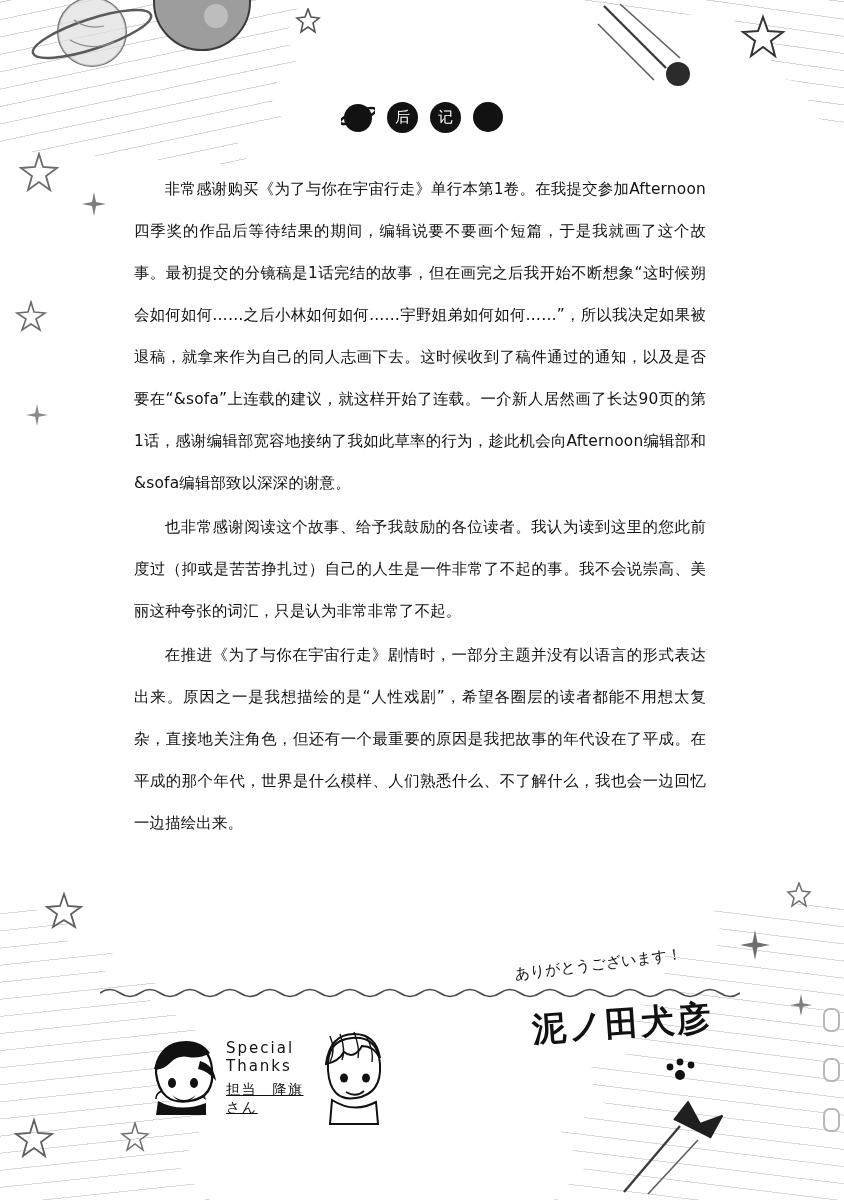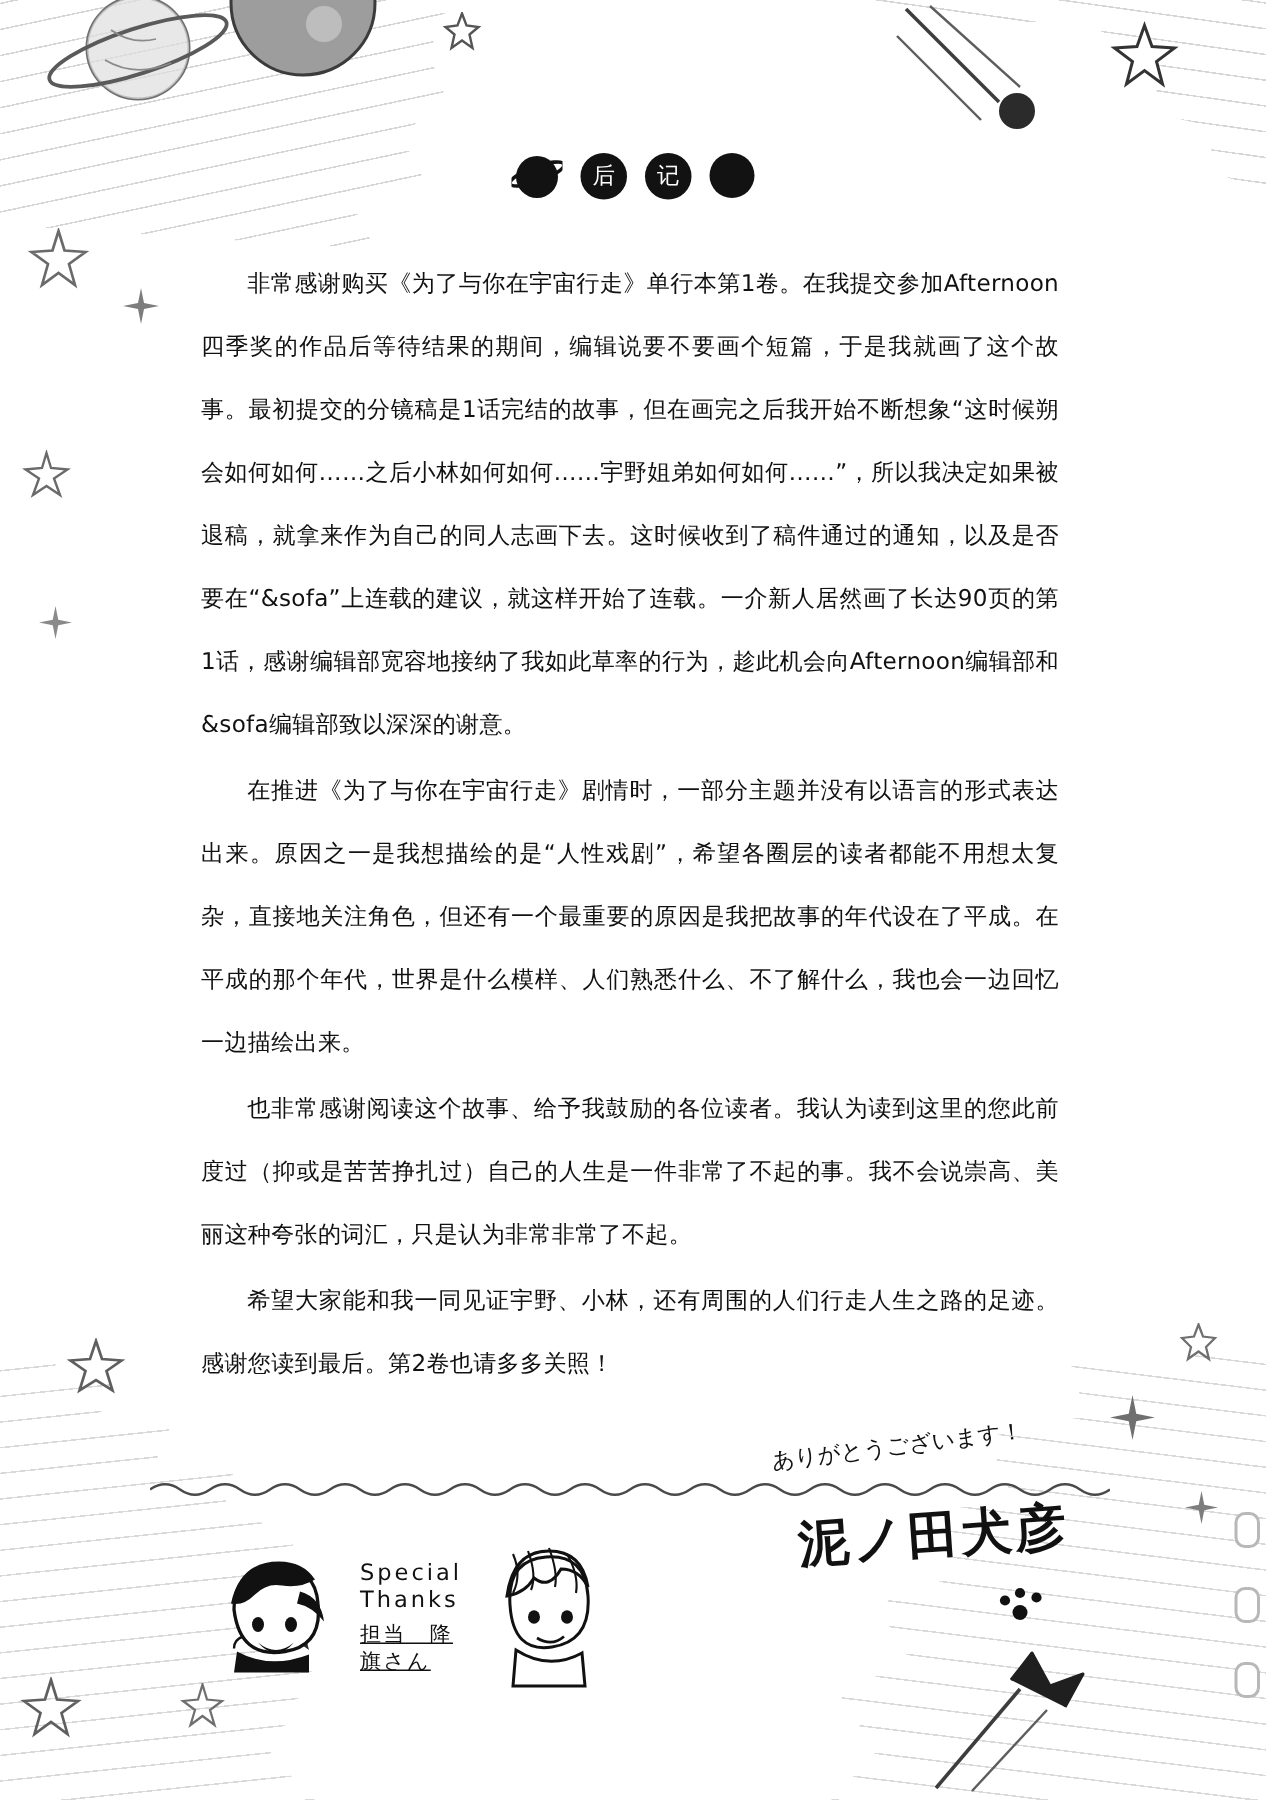--- a/index.html
+++ b/index.html
@@ -162,21 +162,20 @@
   }
 
   
   .credits {
     position: absolute;
     left: 140px;
     top: 1030px;
     width: 250px;
     display: flex;
     align-items: center;
-    gap: 14px;
   }
   .credit-text {
     font-family: "DejaVu Sans", "Liberation Sans", sans-serif;
     color: #111;
   }
   .credit-title {
     font-size: 15px;
     letter-spacing: 2px;
     margin-bottom: 6px;
   }
@@ -302,23 +301,22 @@
       <circle cx="17" cy="18" r="14" fill="#121212"></circle>
       <ellipse cx="17" cy="16" rx="19" ry="5" fill="none" stroke="#121212" stroke-width="2.4" transform="rotate(-20 17 16)"></ellipse>
     </svg>
     <div class="header-char">后</div>
     <div class="header-char">记</div>
     <div class="header-dot"></div>
   </div>
 
   <div class="body-text">
     <p>非常感谢购买《为了与你在宇宙行走》单行本第1卷。在我提交参加Afternoon四季奖的作品后等待结果的期间，编辑说要不要画个短篇，于是我就画了这个故事。最初提交的分镜稿是1话完结的故事，但在画完之后我开始不断想象“这时候朔会如何如何……之后小林如何如何……宇野姐弟如何如何……”，所以我决定如果被退稿，就拿来作为自己的同人志画下去。这时候收到了稿件通过的通知，以及是否要在“&amp;sofa”上连载的建议，就这样开始了连载。一介新人居然画了长达90页的第1话，感谢编辑部宽容地接纳了我如此草率的行为，趁此机会向Afternoon编辑部和&amp;sofa编辑部致以深深的谢意。</p>
+    <p>也非常感谢阅读这个故事、给予我鼓励的各位读者。我认为读到这里的您此前度过（抑或是苦苦挣扎过）自己的人生是一件非常了不起的事。我不会说崇高、美丽这种夸张的词汇，只是认为非常非常了不起。</p>
     <p>在推进《为了与你在宇宙行走》剧情时，一部分主题并没有以语言的形式表达出来。原因之一是我想描绘的是“人性戏剧”，希望各圈层的读者都能不用想太复杂，直接地关注角色，但还有一个最重要的原因是我把故事的年代设在了平成。在平成的那个年代，世界是什么模样、人们熟悉什么、不了解什么，我也会一边回忆一边描绘出来。</p>
-    <p>也非常感谢阅读这个故事、给予我鼓励的各位读者。我认为读到这里的您此前度过（抑或是苦苦挣扎过）自己的人生是一件非常了不起的事。我不会说崇高、美丽这种夸张的词汇，只是认为非常非常了不起。</p>
-    <p>希望大家能和我一同见证宇野、小林，还有周围的人们行走人生之路的足迹。感谢您读到最后。第2卷也请多多关照！</p>
   </div>
 
   <svg class="wavy-divider" viewBox="0 0 640 14" preserveAspectRatio="none">
     <path d="M0 7 q10 -7 20 0 t20 0 t20 0 t20 0 t20 0 t20 0 t20 0 t20 0 t20 0 t20 0 t20 0 t20 0 t20 0 t20 0 t20 0 t20 0 t20 0 t20 0 t20 0 t20 0 t20 0 t20 0 t20 0 t20 0 t20 0 t20 0 t20 0 t20 0 t20 0 t20 0 t20 0 t20 0" fill="none" stroke="#4a4a4a" stroke-width="1.6"></path>
   </svg>
 
   <div class="credits">
     <svg class="face-a" width="86" height="78" viewBox="0 0 86 78">
       <path d="M16 34 q0 -26 26 -28 q28 -2 30 24 q3 28 -22 32 q-30 5 -34 -28 Z" fill="#ffffff" stroke="#111" stroke-width="2.2"></path>
       <path d="M14 30 q6 -28 32 -28 q16 0 24 12 q-10 6 -22 4 q-10 -2 -18 6 q-8 8 -16 6 Z" fill="#111"></path>

